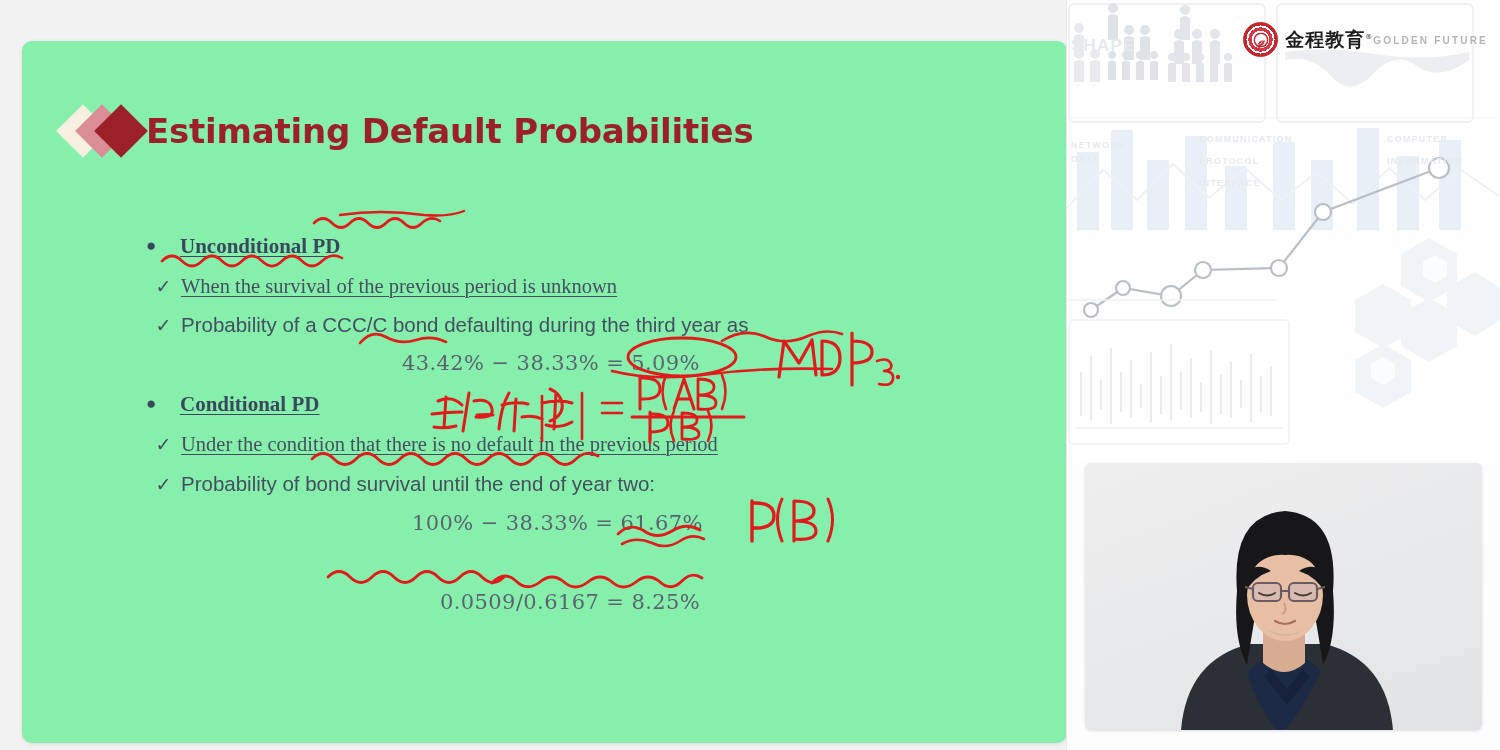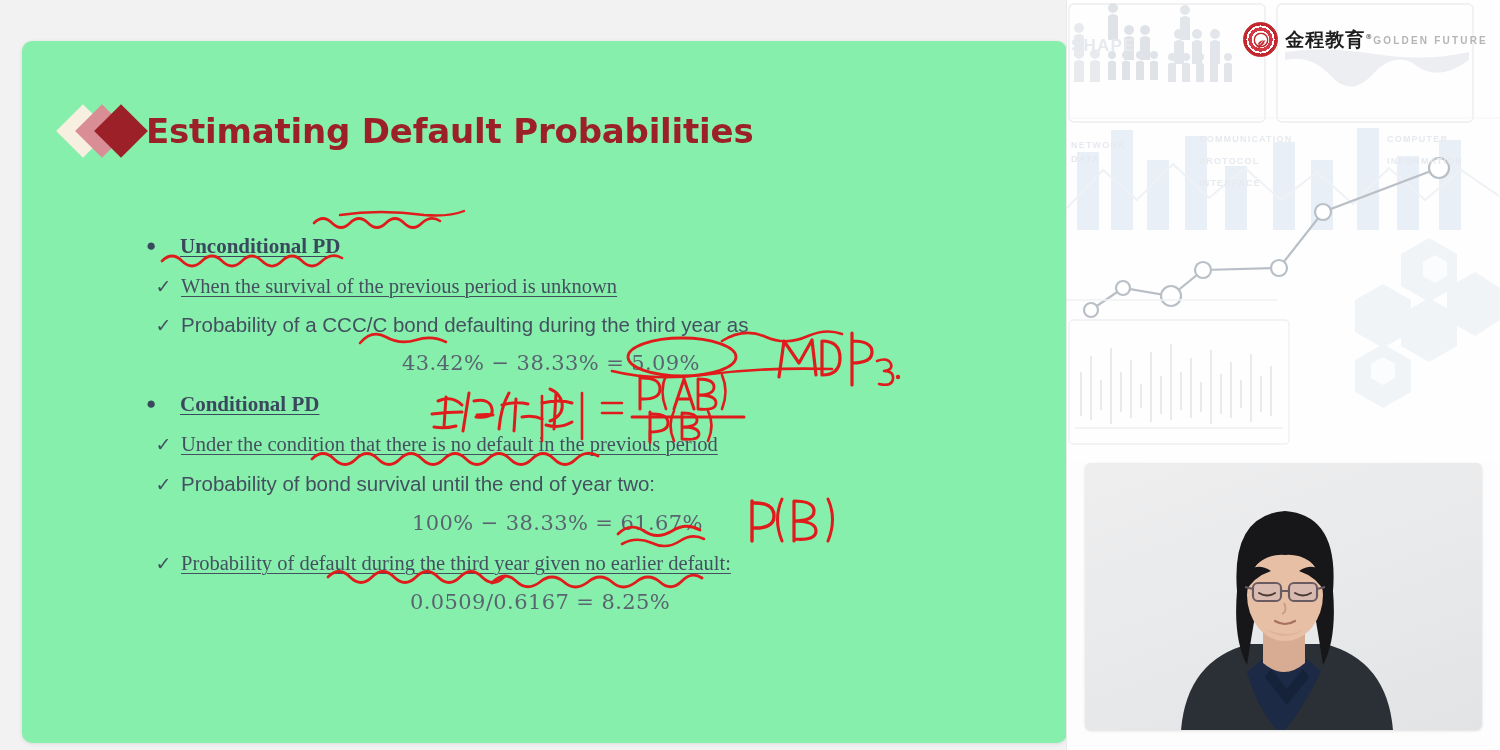--- a/index.html
+++ b/index.html
@@ -127,25 +127,22 @@
         <div class="lvl3" style="top:391px">
           <span class="chk">✓</span><span class="u">Under the condition that there is no default in the previous period</span>
         </div>
 
         <div class="lvl3" style="top:431px">
           <span class="chk">✓</span><span>Probability of bond survival until the end of year two:</span>
         </div>
 
         <div class="formula" style="left:390px;top:470px">100% − 38.33% = 61.67%</div>
 
-        <div class="lvl3" style="top:510px">
-          <span class="chk">✓</span><span class="u">Probability of default during the third year given no earlier default:</span>
-        </div>
-
-        <div class="formula" style="left:388px;top:549px">0.0509/0.6167 = 8.25%</div>
+
+        <div class="formula" style="left:418px;top:549px">0.0509/0.6167 = 8.25%</div>
       </div>
 
       <svg class="ink" viewBox="0 0 1045 702">
         <g fill="none" stroke="#e01b1b" stroke-width="3" stroke-linecap="round" stroke-linejoin="round">
 
           <path d="M292 182 q9 -9 18 0 q9 9 18 0 q9 -9 18 0 q9 9 18 0 q9 -9 18 0 q9 9 18 0 q9 -8 18 -2" stroke-width="2.6"></path>
           <path d="M318 174 q40 -6 84 0 q25 2 40 -4" stroke-width="2.4"></path>
 
           <path d="M140 220 q10 -10 20 0 q10 10 20 0 q10 -10 20 0 q10 10 20 0 q10 -10 20 0 q10 10 20 0 q10 -10 20 0 q10 10 20 0 q10 -9 20 -3" stroke-width="2.6"></path>
 

